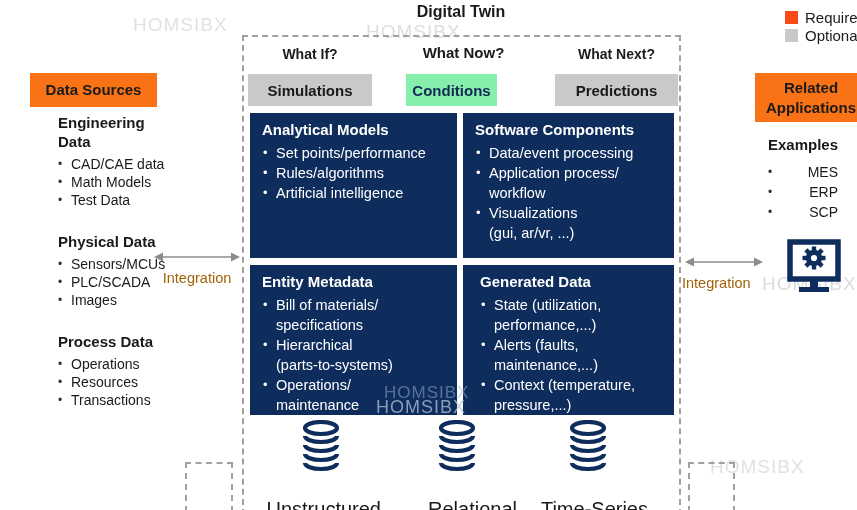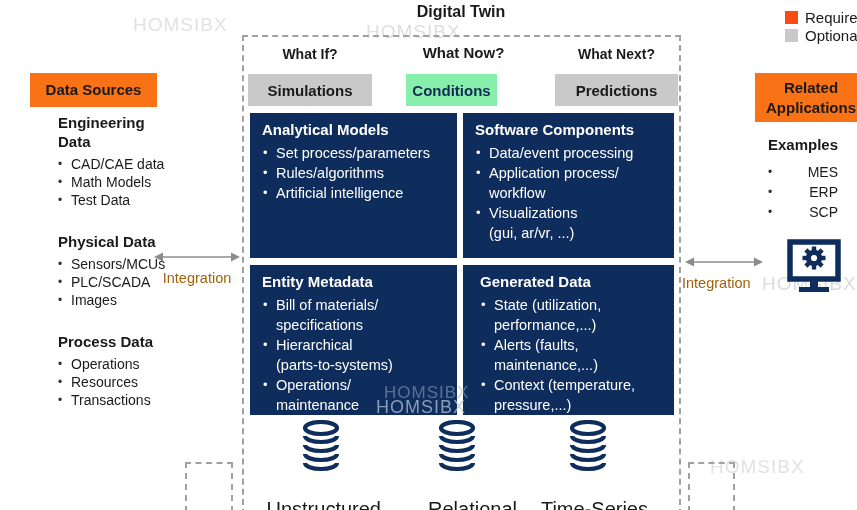--- a/index.html
+++ b/index.html
@@ -143,21 +143,21 @@
   <div class="mode-btn required" style="left: 406px; top: 74px; width: 91px; background-color: #86efac;">
     <span>Conditions</span>
   </div>
   <div class="mode-btn" style="left: 555px; top: 74px; width: 123px; background-color: rgb(201, 201, 201);">
     <span>Predictions</span>
   </div>
 
   <div class="navy-box" style="left: 250px; top: 113px; width: 207px; height: 145px; background-color: rgb(15, 45, 92);">
     <div class="nb-title">Analytical Models</div>
     <ul>
-      <li>Set process/parameters</li>
+      <li>Set points/performance</li>
       <li>Rules/algorithms</li>
       <li>Artificial intelligence</li>
     </ul>
   </div>
   <div class="navy-box" style="left: 463px; top: 113px; width: 211px; height: 145px; background-color: rgb(15, 45, 92);">
     <div class="nb-title">Software Components</div>
     <ul>
       <li>Data/event processing</li>
       <li>Application process/
 workflow</li>

